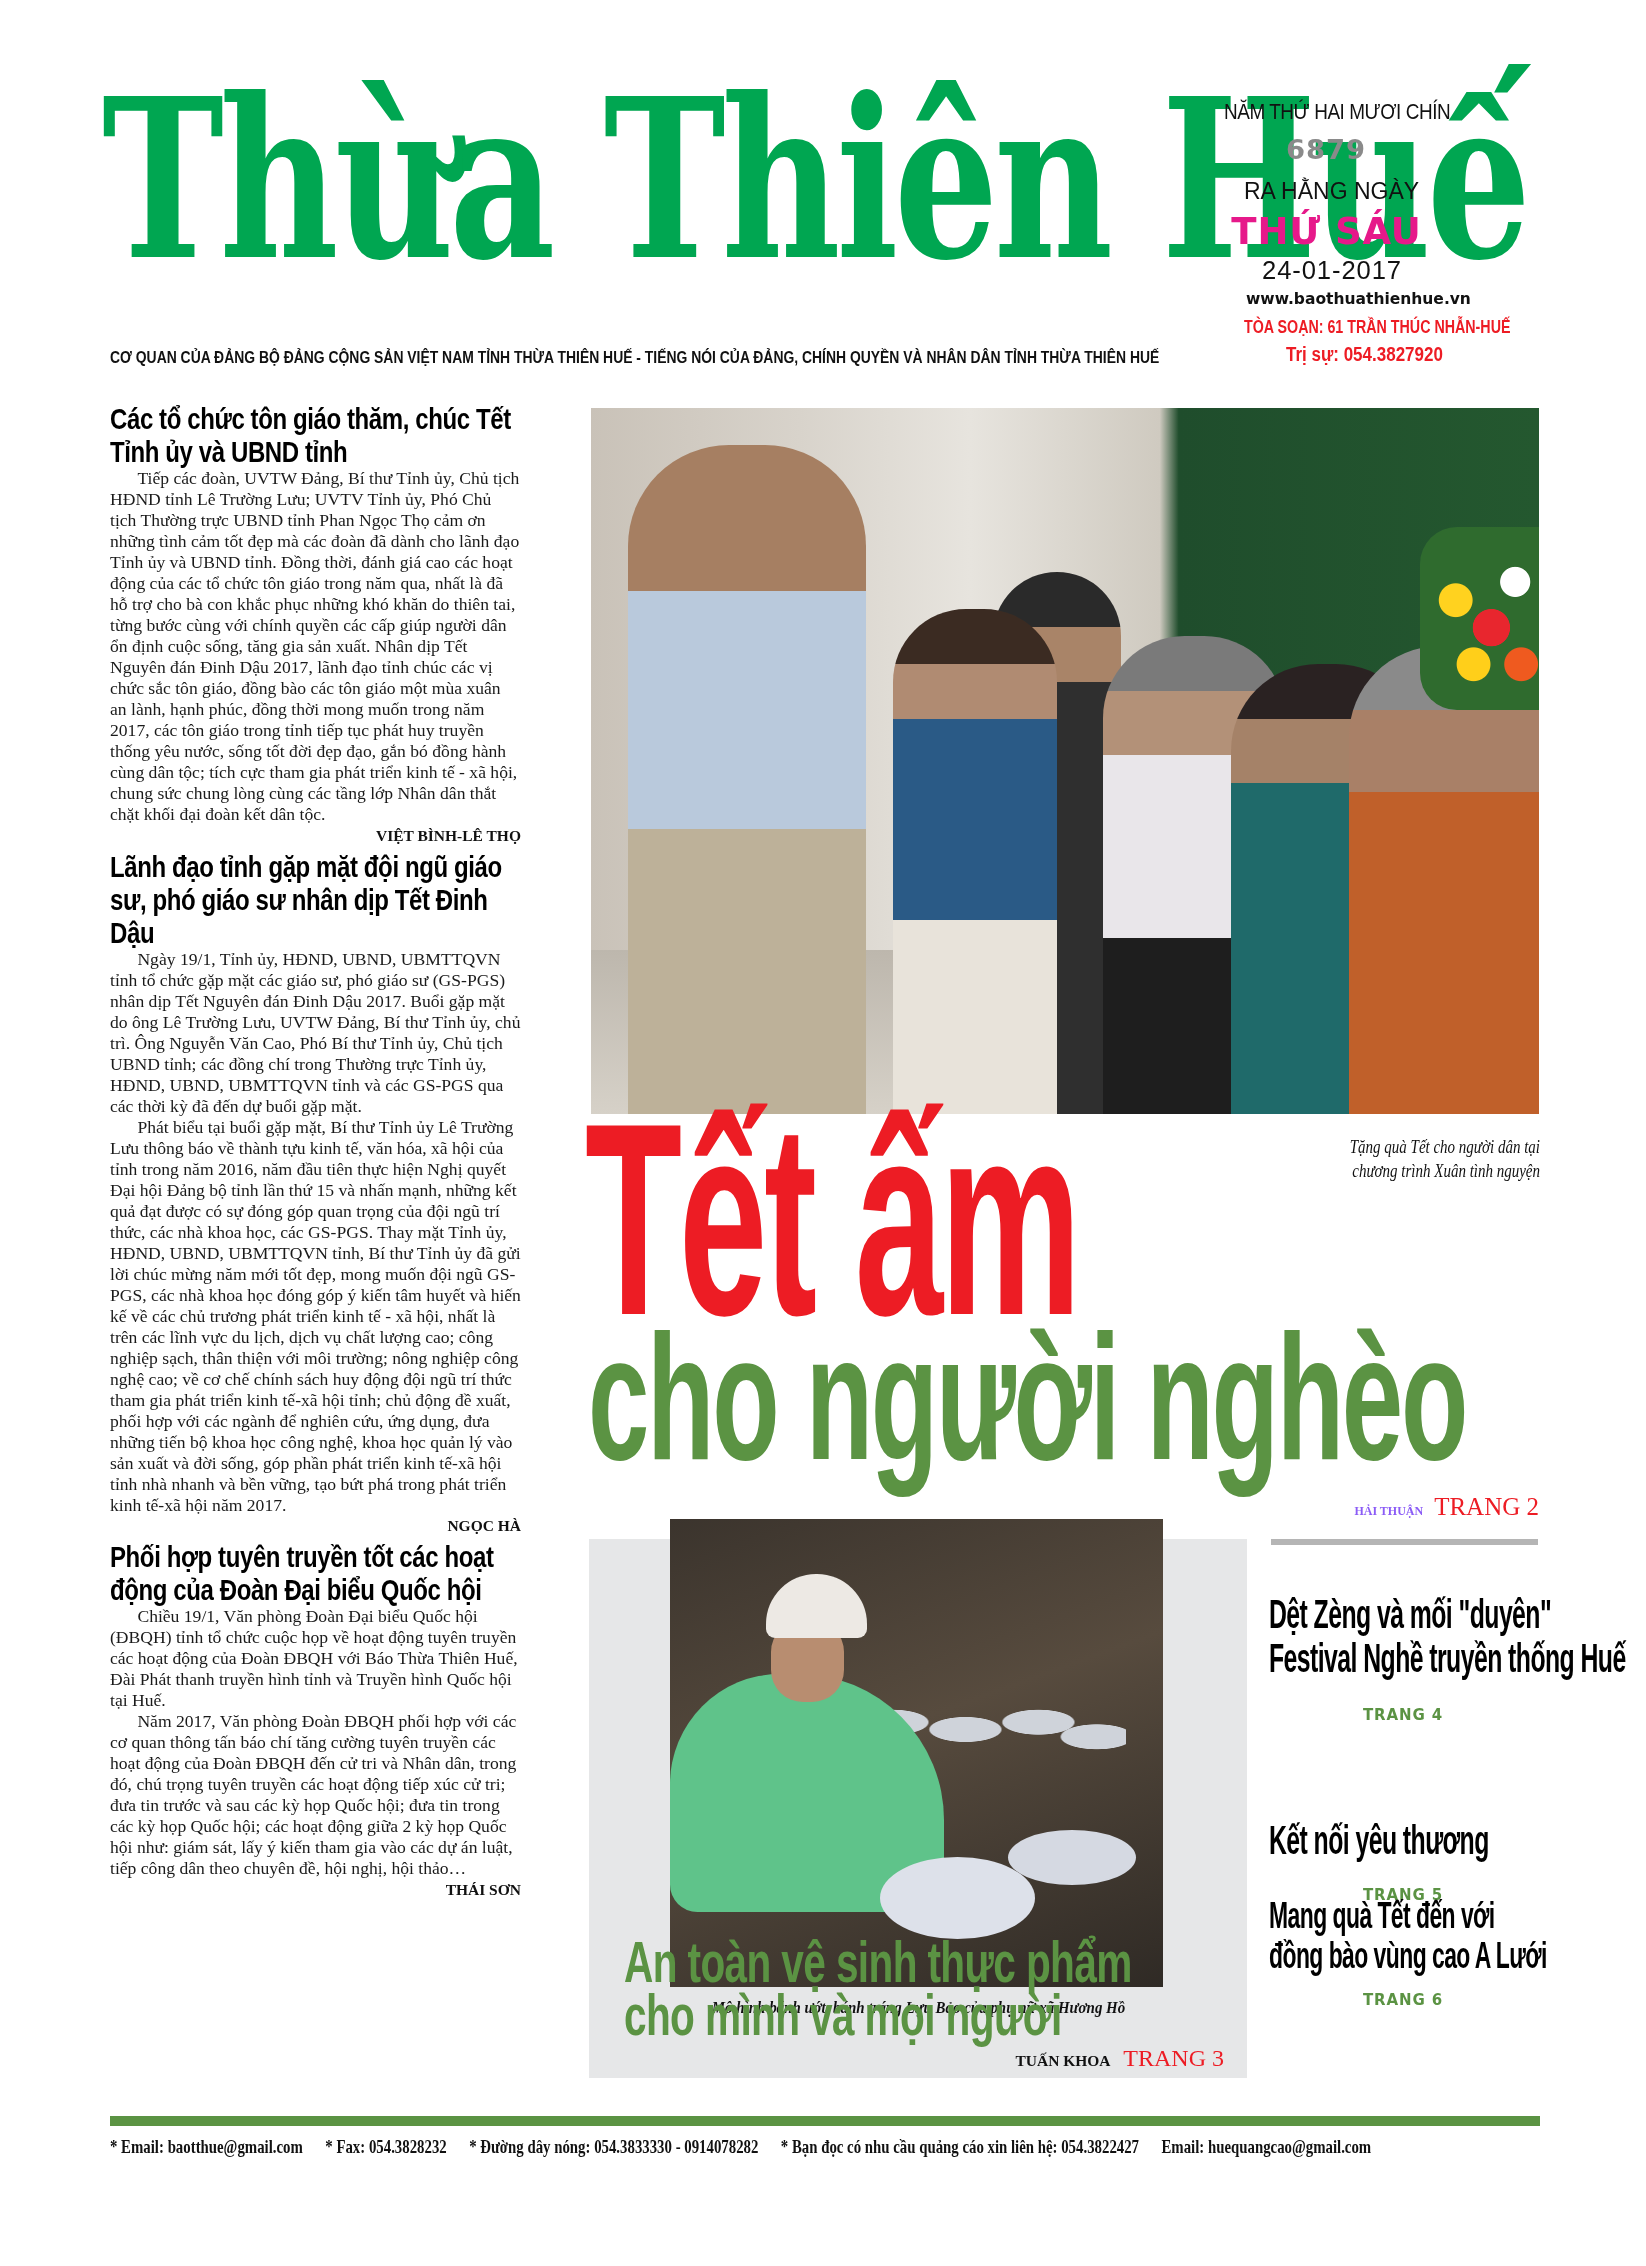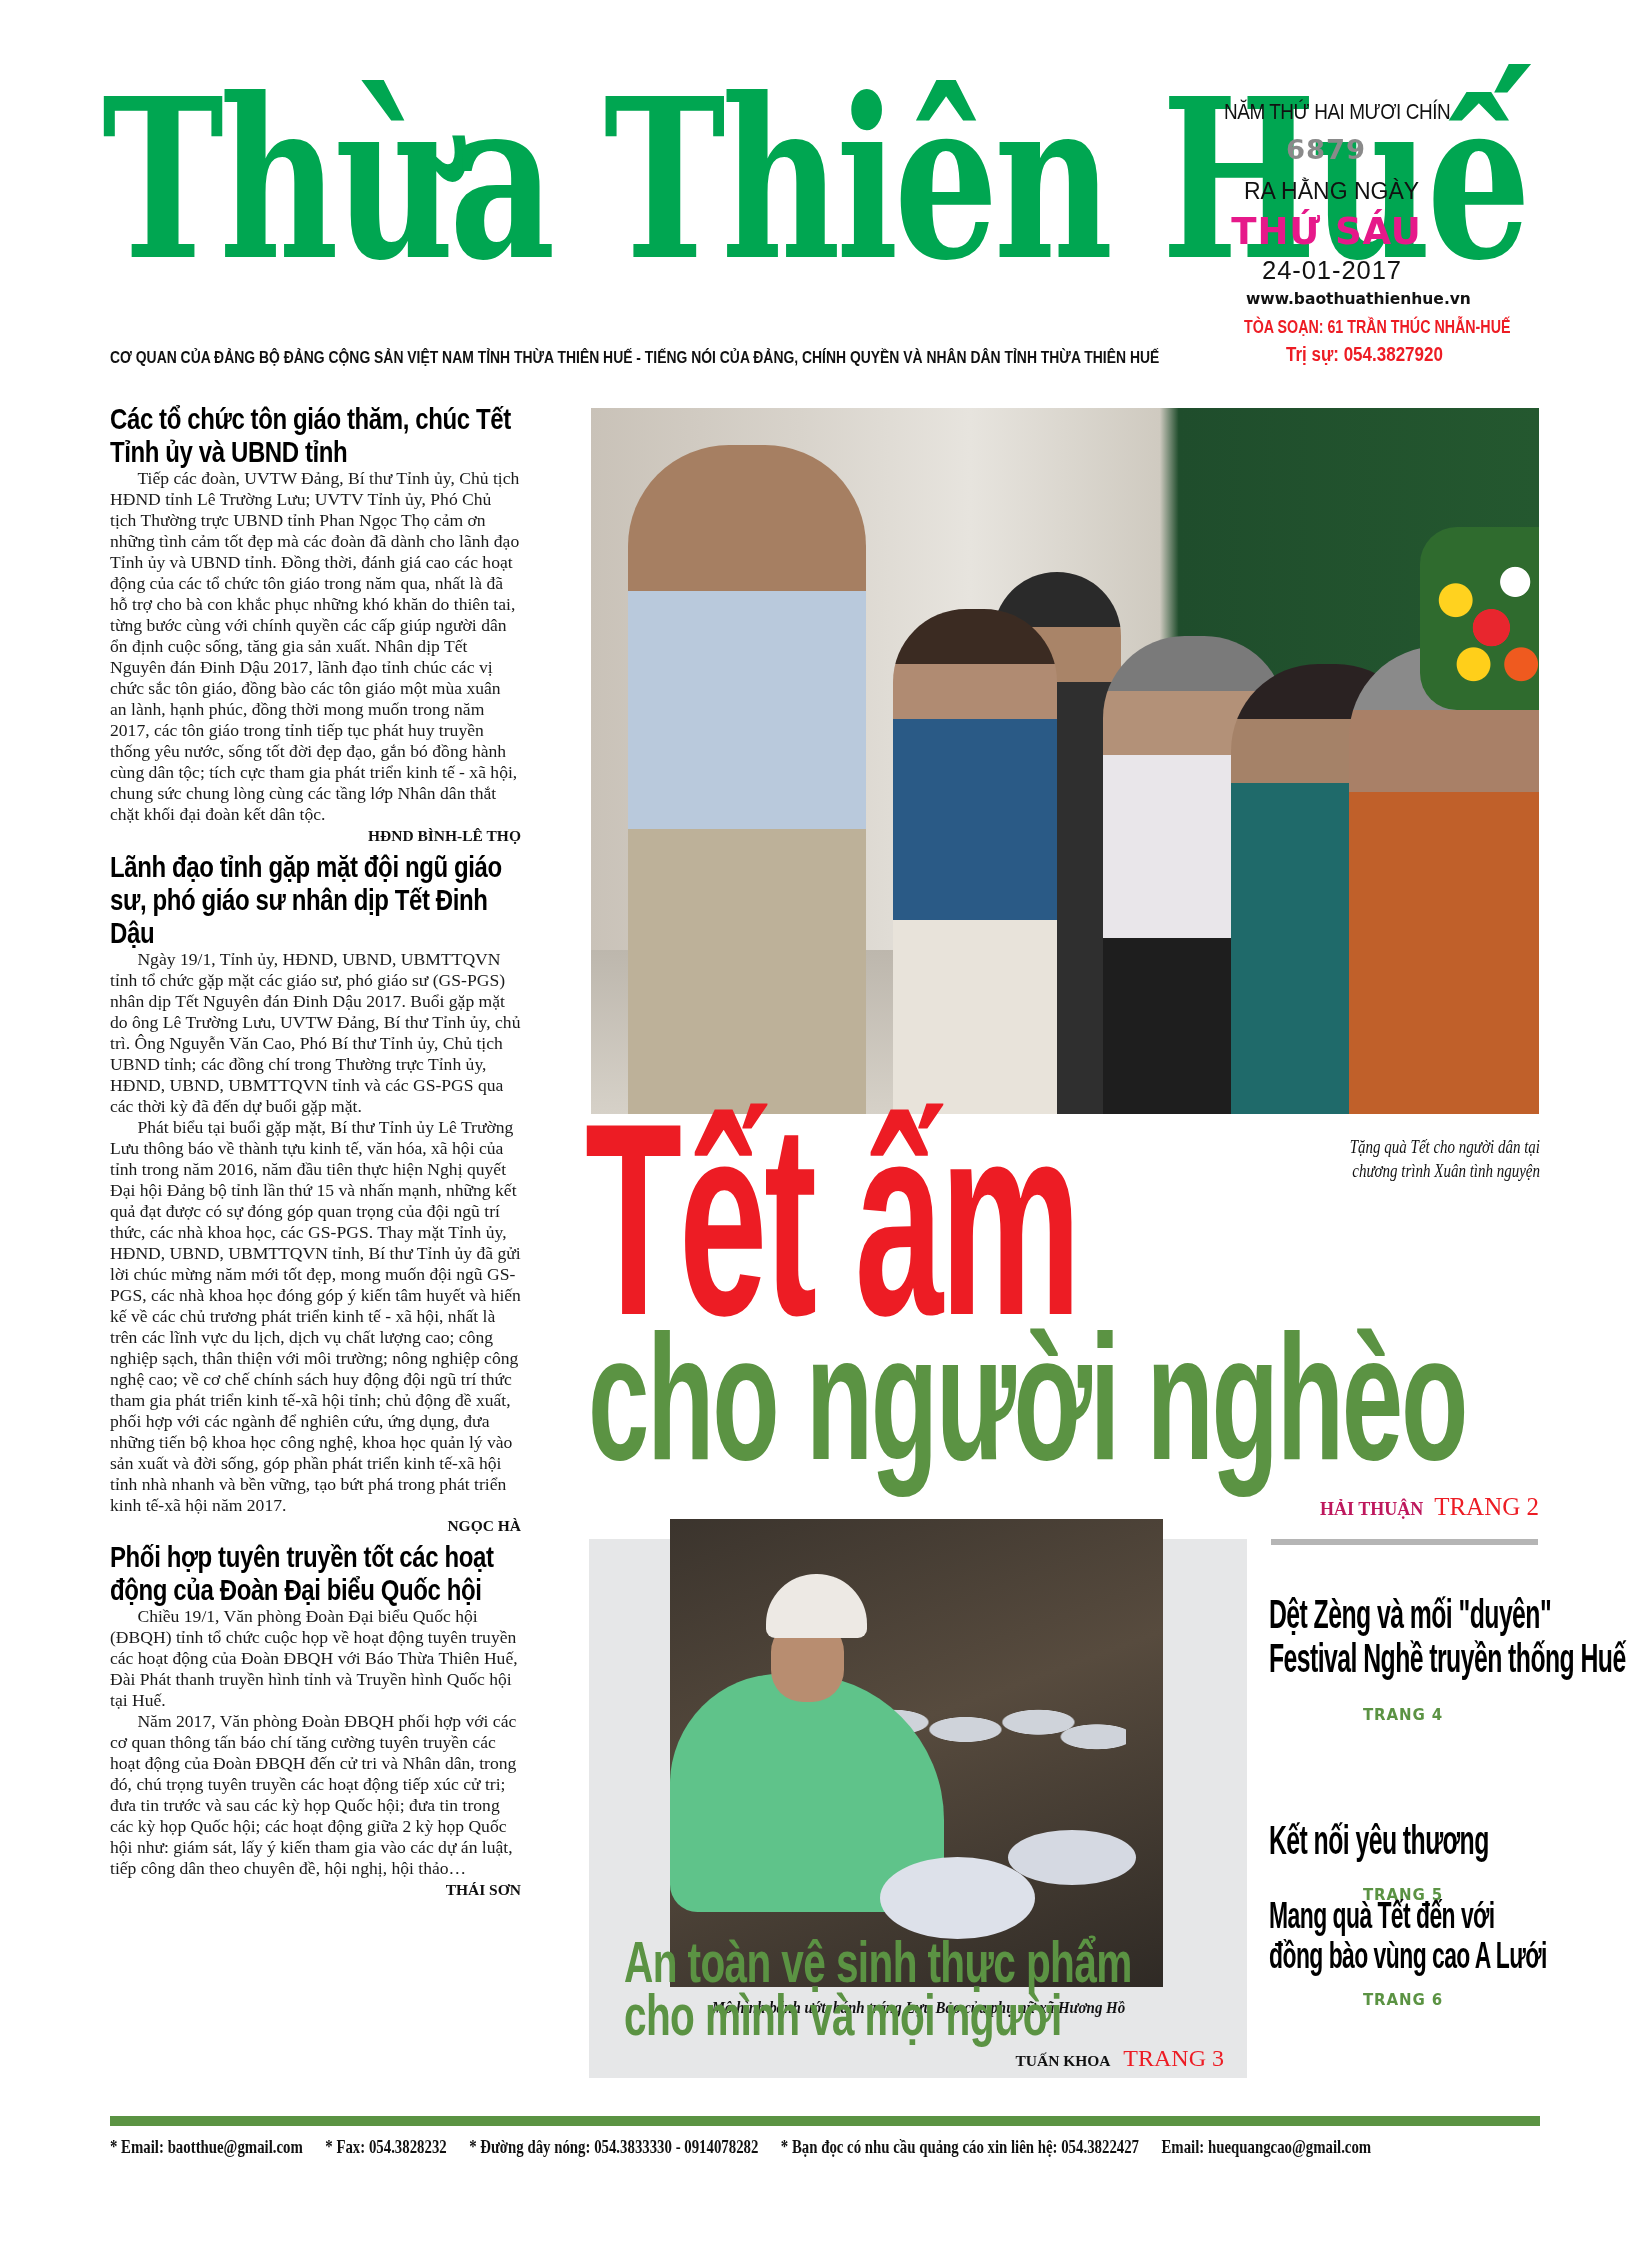--- a/index.html
+++ b/index.html
@@ -65,21 +65,21 @@
       position: absolute; left: 585px; top: 1110px; font-family: "Liberation Sans", sans-serif; font-weight: bold;
       color: #ed1c24; font-size: 274px; line-height: 219px; letter-spacing: -5.5px;
       transform: scaleX(0.58); transform-origin: left top; white-space: nowrap;
     }
     .main-head-2 {
       position: absolute; left: 588px; top: 1316px; font-family: "Liberation Sans", sans-serif; font-weight: bold;
       color: #5b9343; font-size: 178px; line-height: 164px; letter-spacing: -3.7px;
       transform: scaleX(0.62); transform-origin: left top; white-space: nowrap;
     }
     .main-byline { position: absolute; left: 1224px; top: 1493px; width: 315px; text-align: right; white-space: nowrap; }
-    .main-byline .author { font-weight: bold; font-size: 18px; color: #be185d; text-align: right; }
+    .main-byline .author { font-weight: bold; font-size: 12px; color: #8b5cf6; text-align: right; }
     .main-byline .page { font-size: 25px; color: #ed1c24; margin-left: 7.3px; }
 
     
     .panel { position: absolute; left: 589px; top: 1539px; width: 658px; height: 539px; background: #e6e7e8; }
     .panel-photo {
       position: absolute; left: 670px; top: 1519px; width: 493px; height: 468px; overflow: hidden;
       background: linear-gradient(160deg, #3b342d 0%, #574b3e 45%, #2f2a25 100%);
     }
     .panel-photo .rack { position: absolute; left: 164px; top: 174px; width: 292px; height: 73px; background: radial-gradient(ellipse 37px 12.8px at 20% 40%, #cfd3da 95%, transparent 100%), radial-gradient(ellipse 37px 12.8px at 45% 50%, #cfd3da 95%, transparent 100%), radial-gradient(ellipse 37px 12.8px at 70% 40%, #cfd3da 95%, transparent 100%), radial-gradient(ellipse 37px 12.8px at 90% 60%, #cfd3da 95%, transparent 100%); }
     .panel-photo .woman-cap { position: absolute; left: 96px; top: 55px; width: 101px; height: 64px; background: #ede9e4; border-radius: 50px 50px 9.1px 9.1px; }
@@ -137,21 +137,21 @@
 </div>
 
 <div class="tagline">CƠ QUAN CỦA ĐẢNG BỘ ĐẢNG CỘNG SẢN VIỆT NAM TỈNH THỪA THIÊN HUẾ  -  TIẾNG NÓI CỦA ĐẢNG, CHÍNH QUYỀN VÀ NHÂN DÂN TỈNH THỪA THIÊN HUẾ</div>
 
 <div class="left-col">
   <div class="article">
     <div class="headline">Các tổ chức tôn giáo thăm, chúc Tết Tỉnh ủy và UBND tỉnh</div>
     <div class="body">
       <p>Tiếp các đoàn, UVTW Đảng, Bí thư Tỉnh ủy, Chủ tịch HĐND tỉnh Lê Trường Lưu; UVTV Tỉnh ủy, Phó Chủ tịch Thường trực UBND tỉnh Phan Ngọc Thọ cảm ơn những tình cảm tốt đẹp mà các đoàn đã dành cho lãnh đạo Tỉnh ủy và UBND tỉnh. Đồng thời, đánh giá cao các hoạt động của các tổ chức tôn giáo trong năm qua, nhất là đã hỗ trợ cho bà con khắc phục những khó khăn do thiên tai, từng bước cùng với chính quyền các cấp giúp người dân ổn định cuộc sống, tăng gia sản xuất. Nhân dịp Tết Nguyên đán Đinh Dậu 2017, lãnh đạo tỉnh chúc các vị chức sắc tôn giáo, đồng bào các tôn giáo một mùa xuân an lành, hạnh phúc, đồng thời mong muốn trong năm 2017, các tôn giáo trong tỉnh tiếp tục phát huy truyền thống yêu nước, sống tốt đời đẹp đạo, gắn bó đồng hành cùng dân tộc; tích cực tham gia phát triển kinh tế - xã hội, chung sức chung lòng cùng các tầng lớp Nhân dân thắt chặt khối đại đoàn kết dân tộc.</p>
     </div>
-    <div class="byline">HĐND BÌNH-LÊ THỌ</div>
+    <div class="byline">VIỆT BÌNH-LÊ THỌ</div>
   </div>
 
   <div class="article">
     <div class="headline">Lãnh đạo tỉnh gặp mặt đội ngũ giáo sư, phó giáo sư nhân dịp Tết Đinh Dậu</div>
     <div class="body">
       <p>Ngày 19/1, Tỉnh ủy,  HĐND, UBND, UBMTTQVN tỉnh tổ chức gặp mặt các giáo sư, phó giáo sư (GS-PGS) nhân dịp Tết Nguyên đán Đinh Dậu 2017. Buổi gặp mặt do ông Lê Trường Lưu, UVTW Đảng, Bí thư Tỉnh ủy, chủ trì. Ông Nguyễn Văn Cao, Phó Bí thư Tỉnh ủy, Chủ tịch UBND tỉnh; các đồng chí trong Thường trực Tỉnh ủy, HĐND, UBND, UBMTTQVN tỉnh và các GS-PGS qua các thời kỳ đã đến dự buổi gặp mặt.</p>
       <p>Phát biểu tại buổi gặp mặt, Bí thư Tỉnh ủy Lê Trường Lưu thông báo về thành tựu kinh tế, văn hóa, xã hội của tỉnh trong năm 2016, năm đầu tiên thực hiện Nghị quyết Đại hội Đảng bộ tỉnh lần thứ 15 và nhấn mạnh, những kết quả đạt được có sự đóng góp quan trọng của đội ngũ trí thức, các nhà khoa học, các GS-PGS. Thay mặt Tỉnh ủy, HĐND, UBND, UBMTTQVN tỉnh, Bí thư Tỉnh ủy đã gửi lời chúc mừng năm mới tốt đẹp,  mong muốn đội ngũ GS-PGS, các nhà khoa học đóng góp ý kiến tâm huyết và hiến kế về các chủ trương phát triển kinh tế - xã hội, nhất là trên các lĩnh vực du lịch, dịch vụ chất lượng cao; công nghiệp sạch, thân thiện với môi trường; nông nghiệp công nghệ cao; về cơ chế chính sách huy động đội ngũ trí thức tham gia phát triển kinh tế-xã hội tỉnh; chủ động đề xuất, phối hợp với các ngành để nghiên cứu, ứng dụng, đưa những tiến bộ khoa học công nghệ, khoa học quản lý vào sản xuất và đời sống, góp phần phát triển kinh tế-xã hội tỉnh nhà nhanh và bền vững, tạo bứt phá trong phát triển kinh tế-xã hội năm 2017.</p>
     </div>
     <div class="byline">NGỌC HÀ</div>
   </div>

